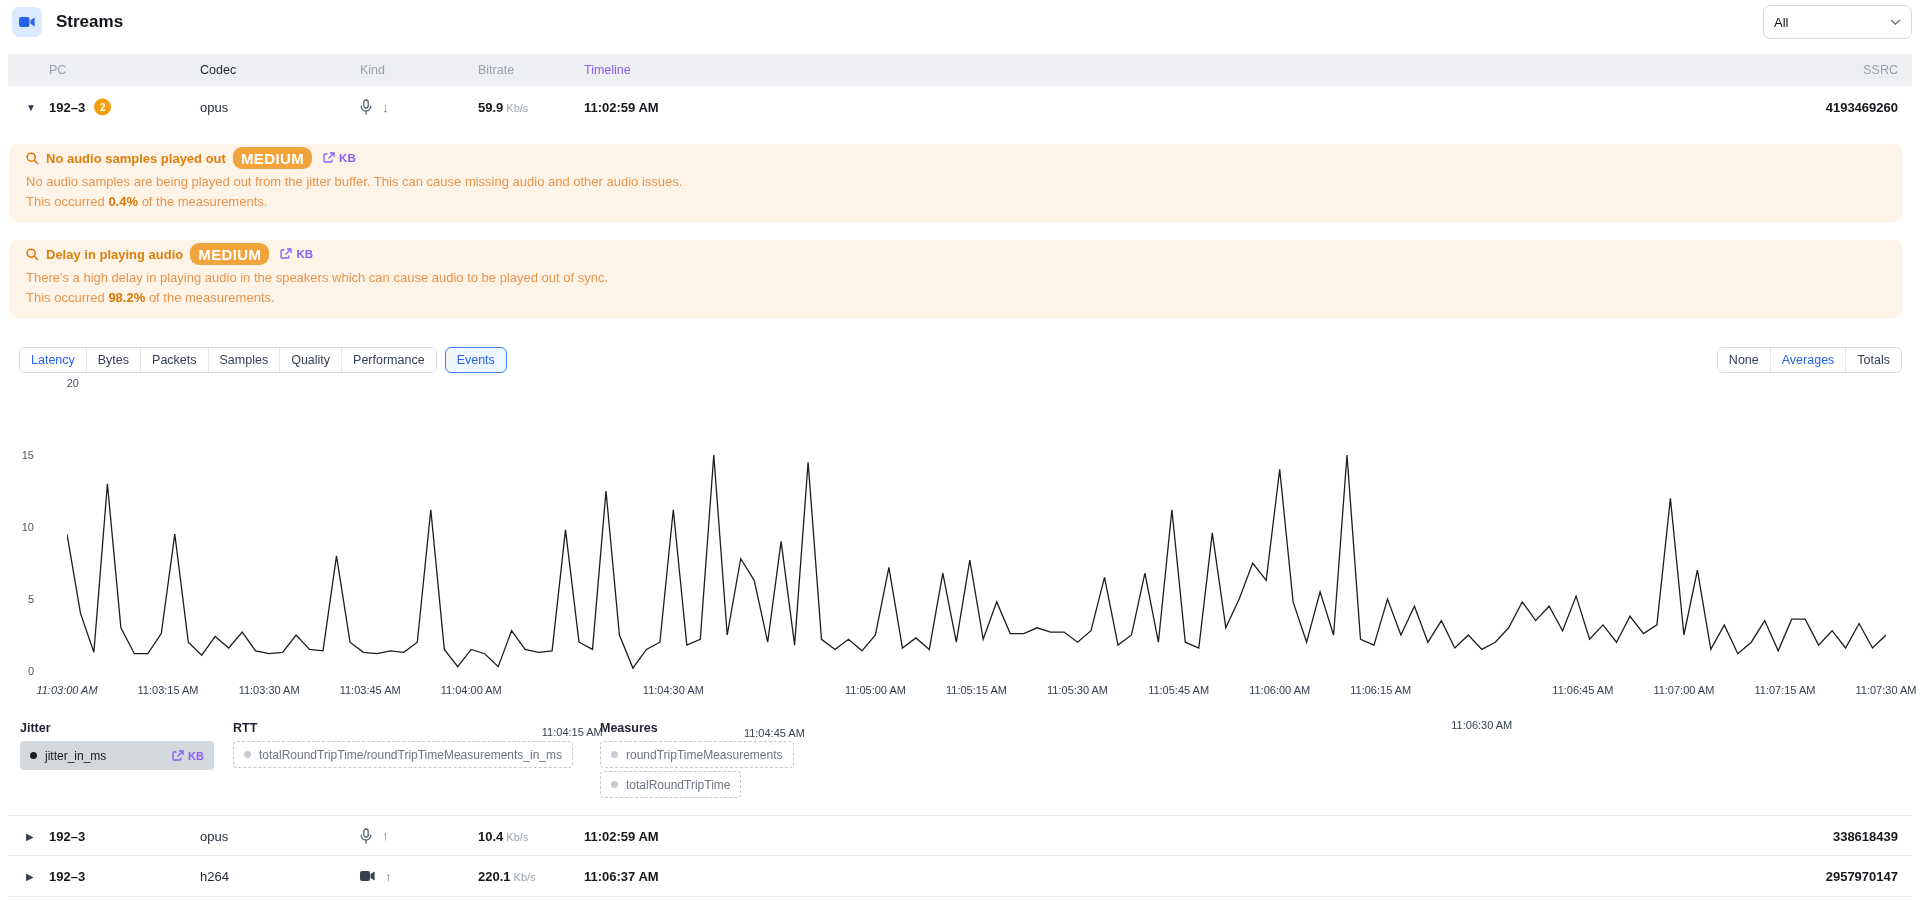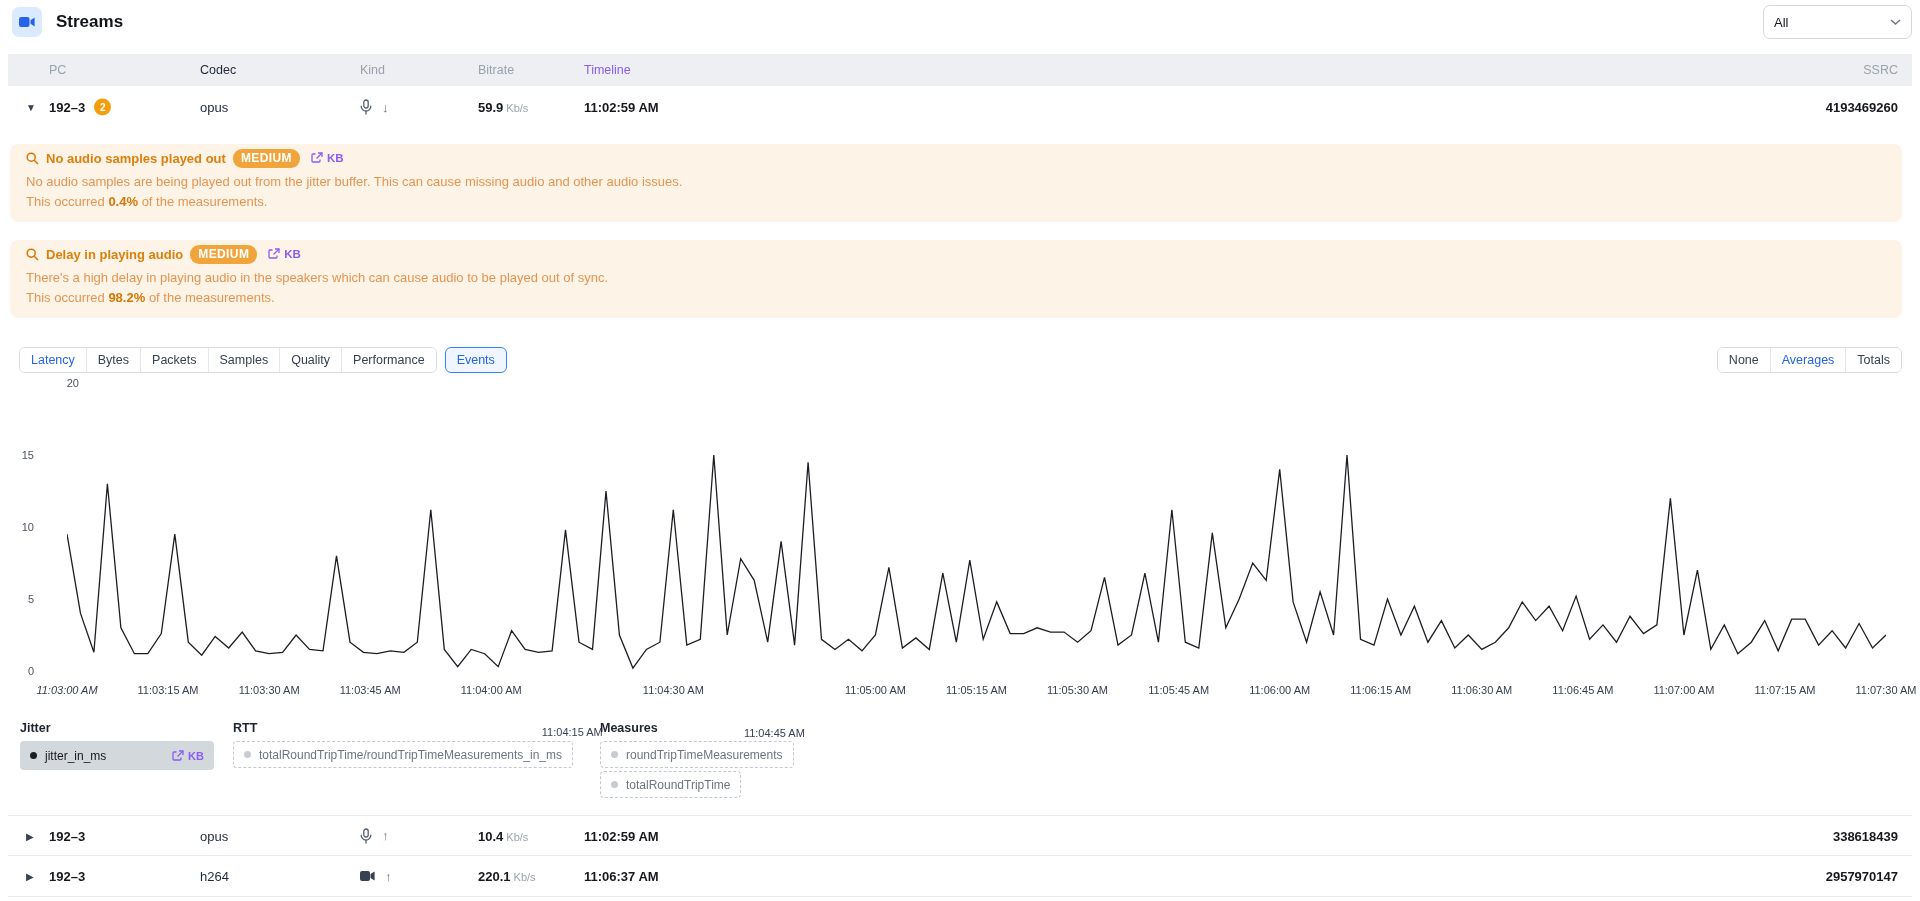--- a/index.html
+++ b/index.html
@@ -42,21 +42,21 @@
   .dir-arrow { font-size:13px; color:#6b7280; }
   .bar-track { position:relative; width:100%; height:100%; border-radius:3.5px; background:#dfe3e8; overflow:hidden; }
   .bar-fill  { position:absolute; top:0; bottom:0; background:#4b92d3; border-radius:3.5px; }
 
   
   .issue-card { position:absolute; left:10px; right:18px; height:78px;
     background:#fdf3e7; border-radius:8px; padding:5px 16px; }
   .issue-1 { top:144px; } .issue-2 { top:240px; }
   .issue-title-row { display:flex; align-items:center; gap:7px; height:18px; }
   .issue-title { font-size:13px; font-weight:700; color:#dd7f0b; }
-  .severity-badge { background:#f0a43b; color:#fff; font-size:12px; font-weight:700;
+  .severity-badge { background:#f0a43b; color:#fff; font-size:15px; font-weight:700;
     letter-spacing:.4px; border-radius:9px; padding:2.5px 8px; }
   .kb-link { display:inline-flex; align-items:center; gap:4px; color:#8b5cf6;
     font-size:11.5px; font-weight:700; cursor:pointer; margin-left:4px; }
   .issue-desc { font-size:13px; color:#e59550; margin-top:7px; }
   .issue-occurred { font-size:13px; color:#e59550; margin-top:5px; }
   .issue-occurred b { color:#d97706; }
 
   
   .tabs-row { position:absolute; top:347px; left:19px; right:18px;
     display:flex; justify-content:space-between; align-items:flex-start; }
@@ -228,31 +228,31 @@
     <span class="y-tick" style="top: 376px; margin-left: 45px;">20</span>
   </div>
 <svg id="chart-svg" viewBox="0 0 1819 288" preserveAspectRatio="none">
   <polyline id="jitter-line" fill="none" stroke="#1b1e23" stroke-width="1.3" vector-effect="non-scaling-stroke" points="0.0,151.2 13.5,230.4 26.9,269.3 40.4,100.8 53.9,244.8 67.4,270.7 80.8,270.7 94.3,250.6 107.8,151.2 121.3,259.2 134.7,272.2 148.2,253.4 161.7,265.0 175.2,249.1 188.6,267.8 202.1,270.7 215.6,269.3 229.1,252.0 242.5,266.4 256.0,267.8 269.5,172.8 283.0,259.2 296.4,269.3 309.9,270.7 323.4,267.8 336.9,269.3 350.3,259.2 363.8,126.7 377.3,266.4 390.7,283.7 404.2,266.4 417.7,270.7 431.2,283.7 444.6,247.7 458.1,266.4 471.6,269.3 485.1,267.8 498.5,146.9 512.0,259.2 525.5,266.4 539.0,108.0 552.4,252.0 565.9,285.1 579.4,266.4 592.9,259.2 606.3,126.7 619.8,262.1 633.3,256.3 646.8,72.0 660.2,252.0 673.7,175.7 687.2,197.3 700.7,259.2 714.1,158.4 727.6,262.1 741.1,79.2 754.5,256.3 768.0,266.4 781.5,256.3 795.0,267.8 808.4,252.0 821.9,184.3 835.4,265.0 848.9,254.9 862.3,266.4 875.8,190.1 889.3,259.2 902.8,177.1 916.2,256.3 929.7,218.9 943.2,250.6 956.7,250.6 970.1,244.8 983.6,249.1 997.1,249.1 1010.6,259.2 1024.0,247.7 1037.5,194.4 1051.0,262.1 1064.5,252.0 1077.9,190.1 1091.4,259.2 1104.9,126.7 1118.3,259.2 1131.8,265.0 1145.3,149.8 1158.8,244.8 1172.2,216.0 1185.7,180.0 1199.2,197.3 1212.7,86.4 1226.1,218.9 1239.6,259.2 1253.1,208.8 1266.6,252.0 1280.0,72.0 1293.5,256.3 1307.0,262.1 1320.5,216.0 1333.9,252.0 1347.4,223.2 1360.9,259.2 1374.4,237.6 1387.8,265.0 1401.3,252.0 1414.8,266.4 1428.3,259.2 1441.7,244.8 1455.2,218.9 1468.7,237.6 1482.1,223.2 1495.6,247.7 1509.1,213.1 1522.6,256.3 1536.0,241.9 1549.5,259.2 1563.0,233.3 1576.5,250.6 1589.9,241.9 1603.4,115.2 1616.9,252.0 1630.4,187.2 1643.8,266.4 1657.3,241.9 1670.8,270.7 1684.3,259.2 1697.7,237.6 1711.2,267.8 1724.7,236.2 1738.2,236.2 1751.6,262.1 1765.1,247.7 1778.6,265.0 1792.1,240.5 1805.5,265.0 1819.0,252.0"></polyline>
 </svg>
 <div id="x-axis-labels">
     <span class="x-tick" style="left: 0%; font-style: italic;">11:03:00 AM</span>
     <span class="x-tick" style="left: 5.55556%;">11:03:15 AM</span>
     <span class="x-tick" style="left: 11.1111%;">11:03:30 AM</span>
     <span class="x-tick" style="left: 16.6667%;">11:03:45 AM</span>
-    <span class="x-tick" style="left: 22.2222%; margin-left: 20px;">11:04:00 AM</span>
+    <span class="x-tick" style="left: 22.2222%;">11:04:00 AM</span>
     <span class="x-tick" style="left: 27.7778%; margin-top: 42px;">11:04:15 AM</span>
     <span class="x-tick" style="left: 33.3333%;">11:04:30 AM</span>
     <span class="x-tick" style="left: 38.8889%; margin-top: 43px;">11:04:45 AM</span>
     <span class="x-tick" style="left: 44.4444%;">11:05:00 AM</span>
     <span class="x-tick" style="left: 50%;">11:05:15 AM</span>
     <span class="x-tick" style="left: 55.5556%;">11:05:30 AM</span>
     <span class="x-tick" style="left: 61.1111%;">11:05:45 AM</span>
     <span class="x-tick" style="left: 66.6667%;">11:06:00 AM</span>
     <span class="x-tick" style="left: 72.2222%;">11:06:15 AM</span>
-    <span class="x-tick" style="left: 77.7778%;">11:06:30 AM</span>
+    <span class="x-tick" style="left: 77.7778%; margin-top: 35px;">11:06:30 AM</span>
     <span class="x-tick" style="left: 83.3333%;">11:06:45 AM</span>
     <span class="x-tick" style="left: 88.8889%;">11:07:00 AM</span>
     <span class="x-tick" style="left: 94.4444%;">11:07:15 AM</span>
     <span class="x-tick" style="left: 100%;">11:07:30 AM</span>
   </div>
 
 <span class="legend-label lbl-jitter">Jitter</span>
 <div class="chip chip-selected">
   <span class="dot"></span>
   <span>jitter_in_ms</span>

